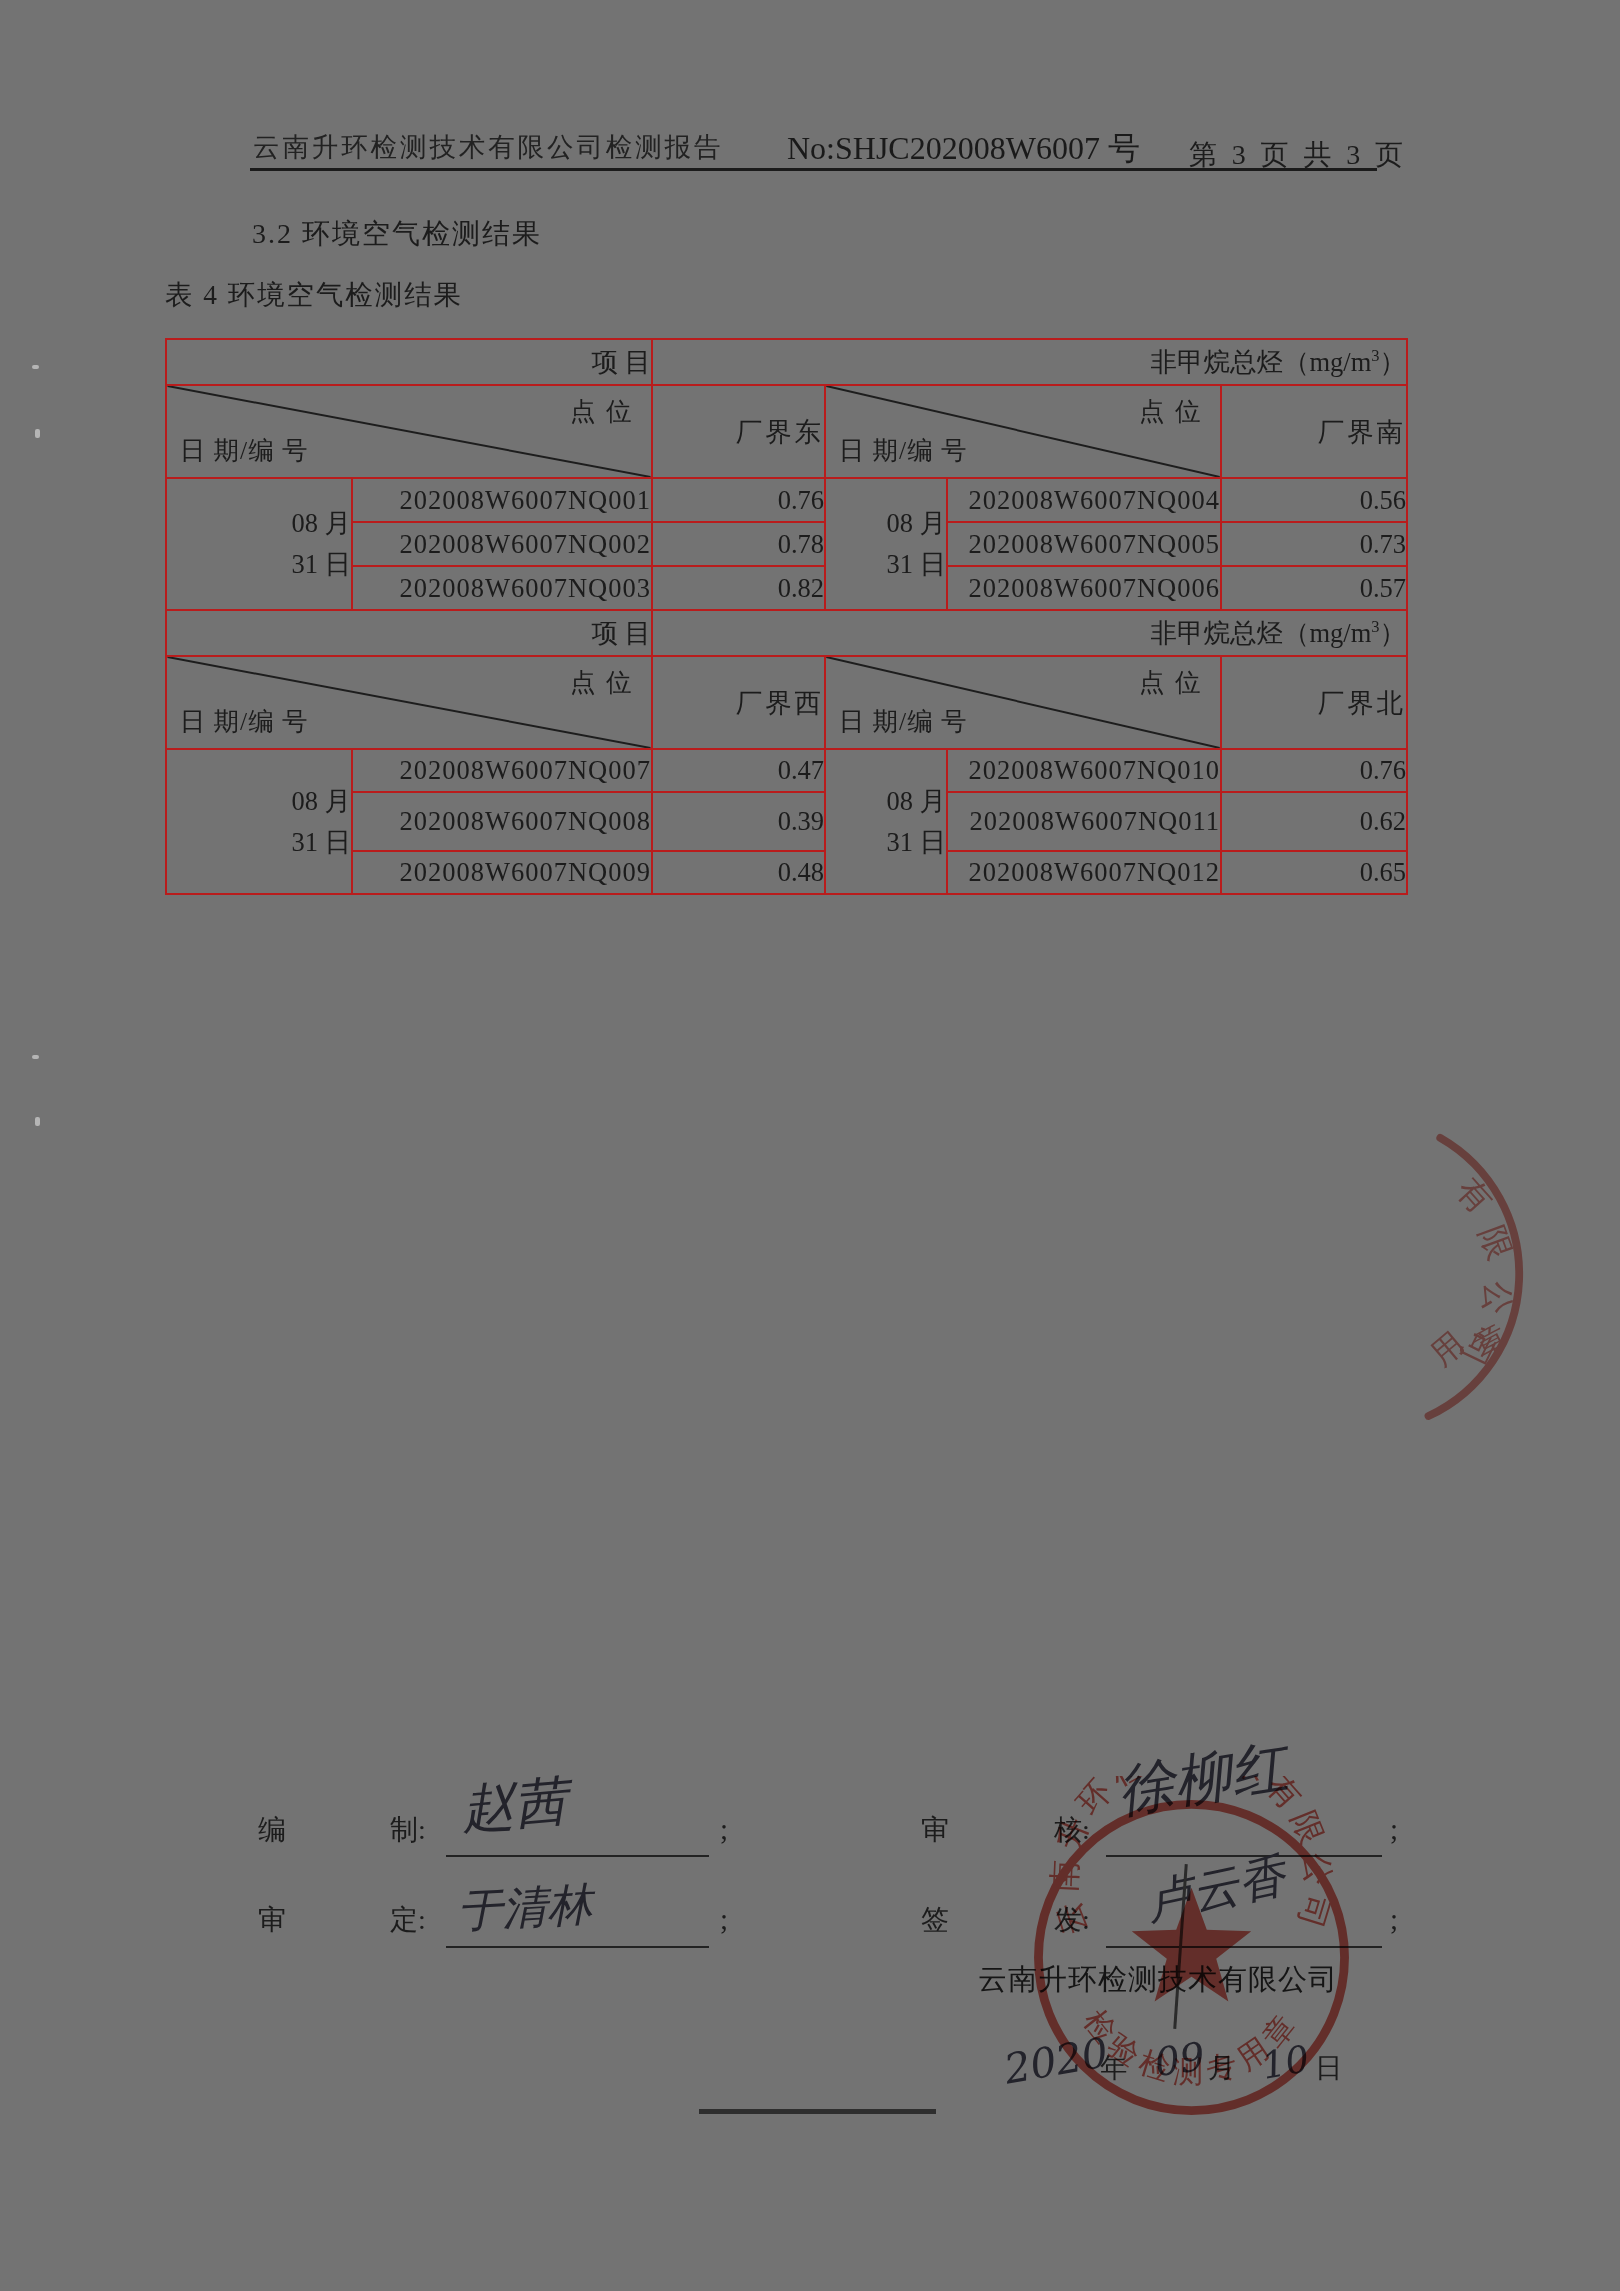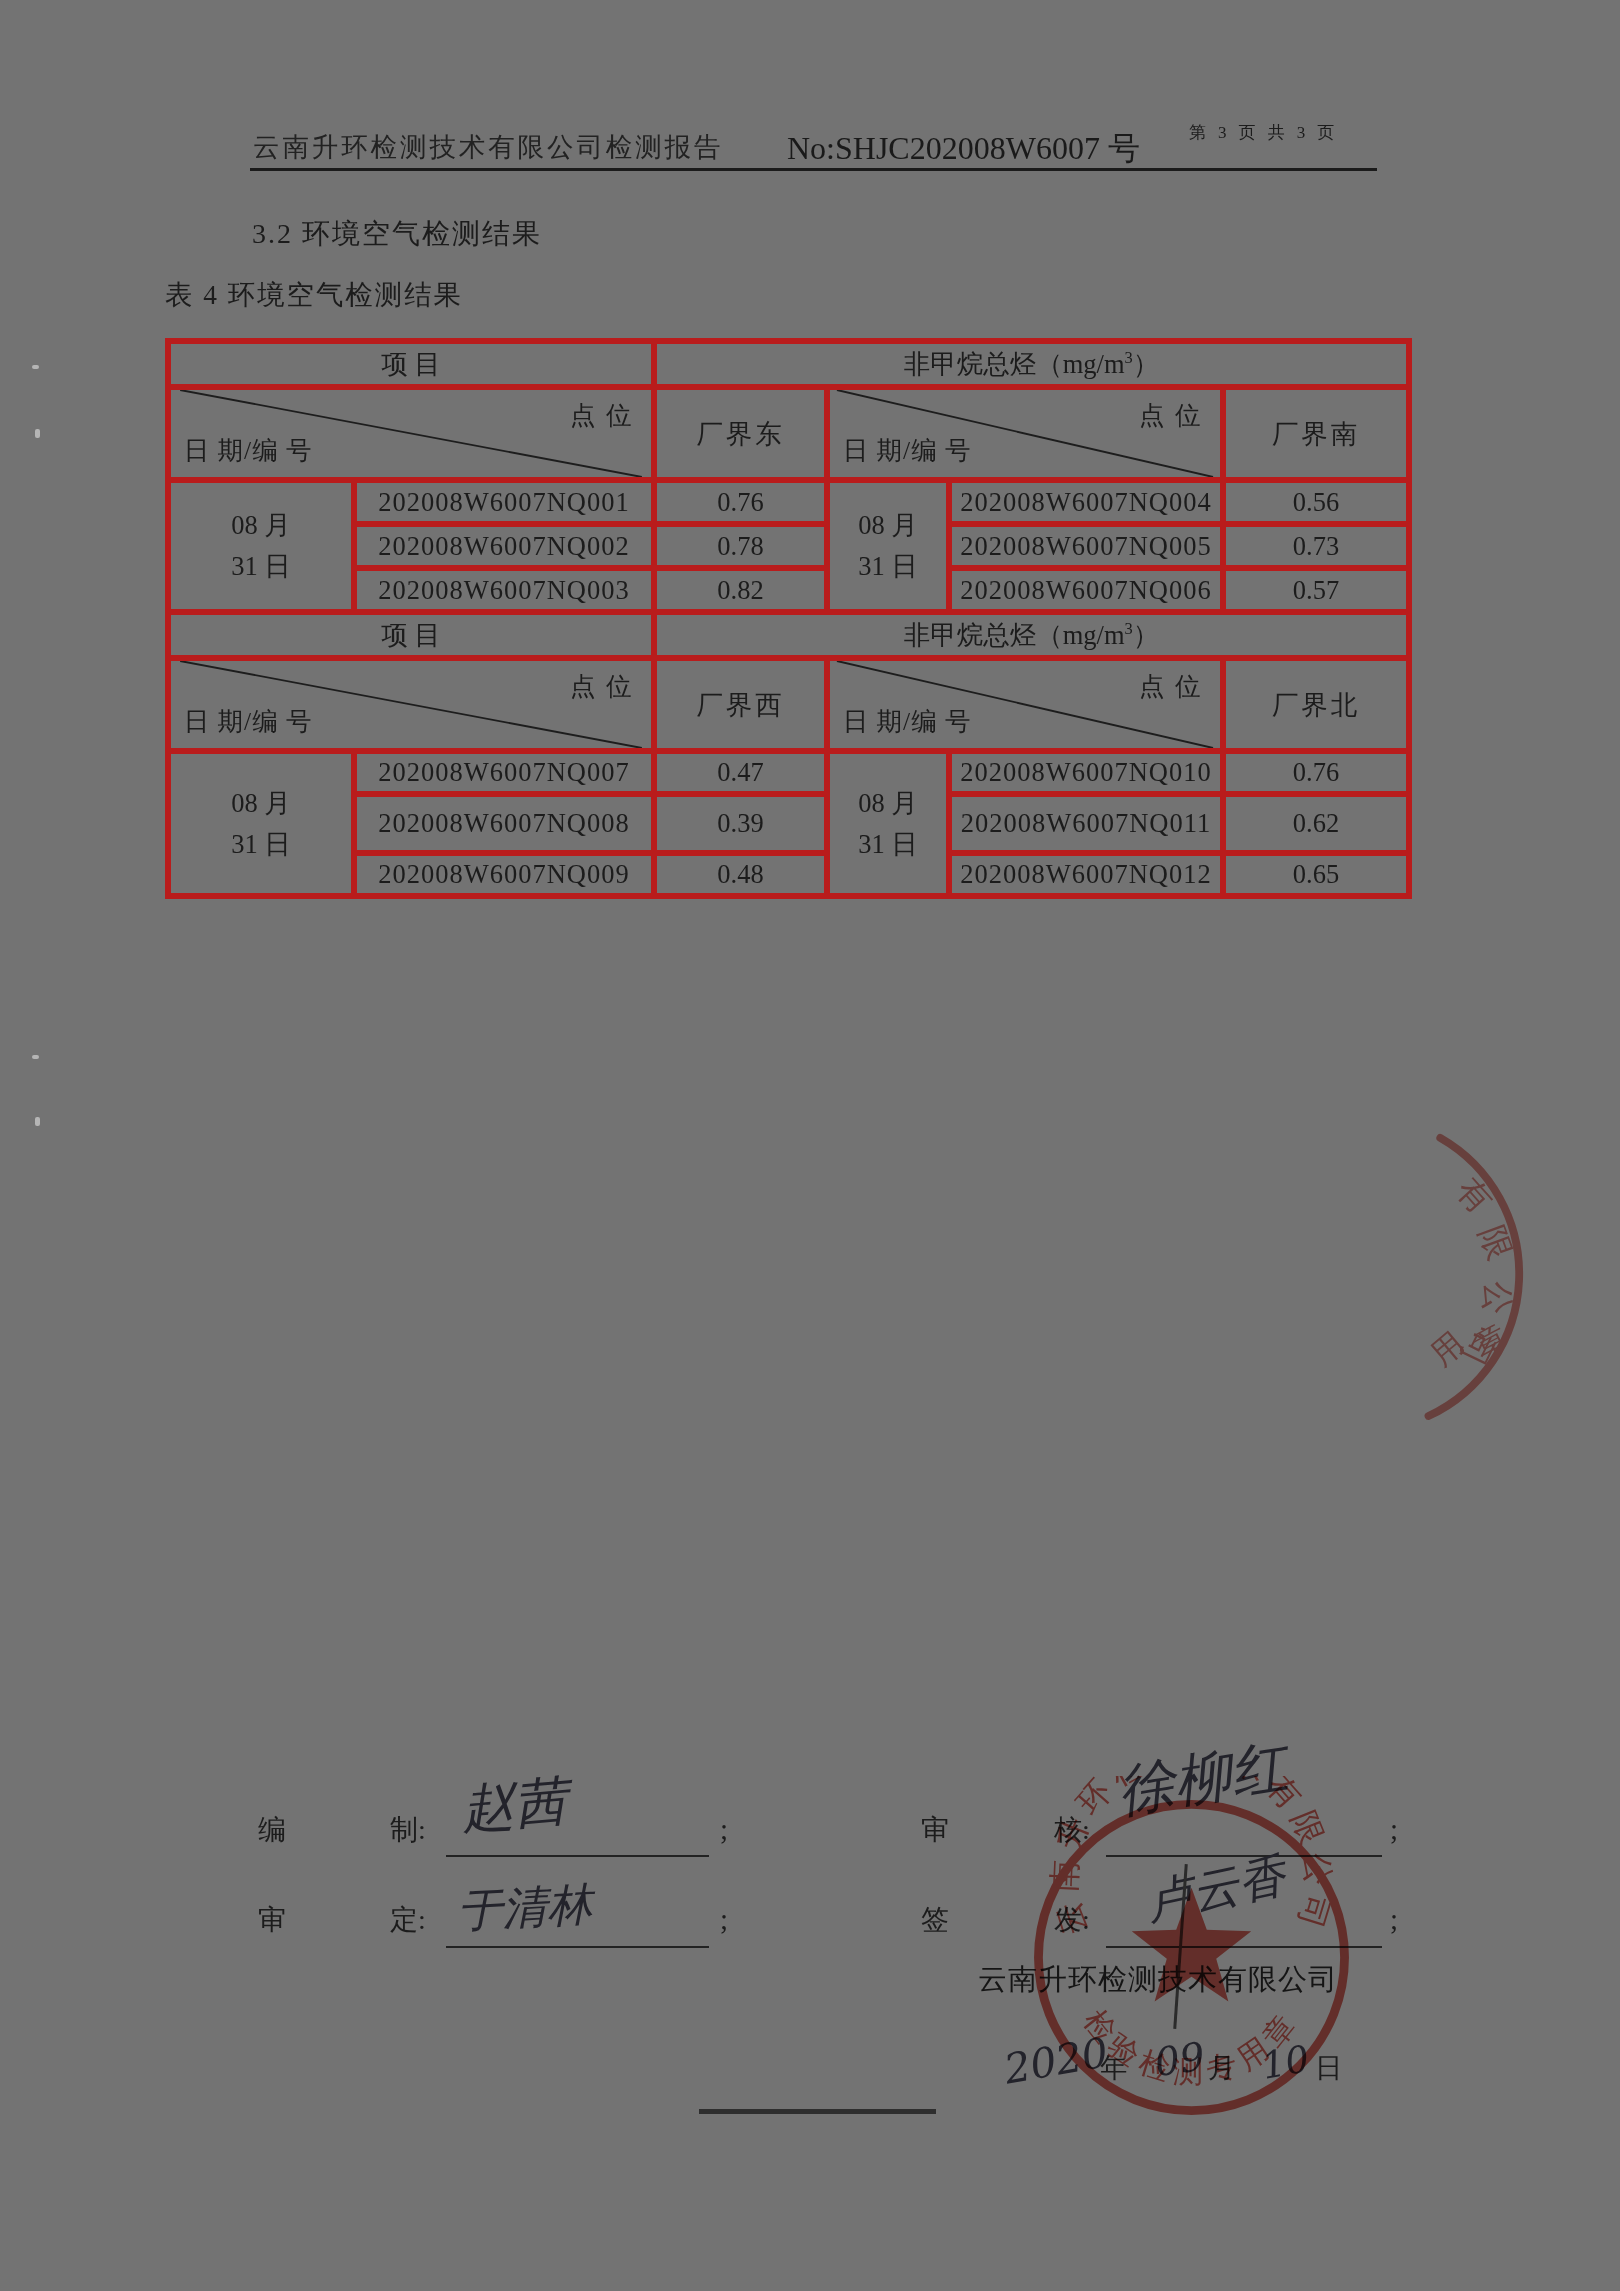--- a/index.html
+++ b/index.html
@@ -6,31 +6,31 @@
   body { background:#d8d8d8; font-family:"Liberation Serif", serif; }
   .page {
     position:relative; width:1620px; height:2292px; margin:0 auto;
     background:#737373; color:#1c1c1c; overflow:hidden;
   }
   .abs { position:absolute; white-space:nowrap; }
 
   
   .hdr-title  { top:129px; left:253px; font-size:26.5px; letter-spacing:2.9px; color:#222; }
   .hdr-no     { top:127px; left:787px; font-size:32px; color:#1a1a1a; }
-  .hdr-pages  { top:121px; left:1189px; font-size:17px; letter-spacing:3.9px; }
+  .hdr-pages  { top:136px; left:1189px; font-size:28px; letter-spacing:3.9px; }
   .hdr-rule   { top:168px; left:250px; width:1127px; height:2.9px; background:#1b1b1b; }
 
   
   .sec-title  { top:215px; left:252px; font-size:28px; letter-spacing:2px; }
   .tbl-caption{ top:277px; left:165px; width:1242px; text-align:left; font-size:27.4px; letter-spacing:2px; }
 
   
   table.result { position:absolute; top:338px; left:165px; border-collapse:collapse; table-layout:fixed; width:1242px; }
   table.result td {
-    border:6px solid #b91c1c; text-align:center; vertical-align:middle;
+    border:2px solid #b91c1c; text-align:right; vertical-align:middle;
     font-size:26.5px; padding:0; overflow:hidden;
   }
   table.result { border:2.9px solid #141414; }
   td.sample { font-size:27.4px; letter-spacing:1px; }
   td.val    { font-size:26.5px; }
   td.datec  { font-size:25.5px; line-height:41px; }
   td.loc    { font-size:26.5px; letter-spacing:2.9px; }
   td.itemh  { font-size:26.5px; }
   td.paramh { font-size:26.5px; }
   td.paramh sup { font-size:0.62em; vertical-align:super; }

